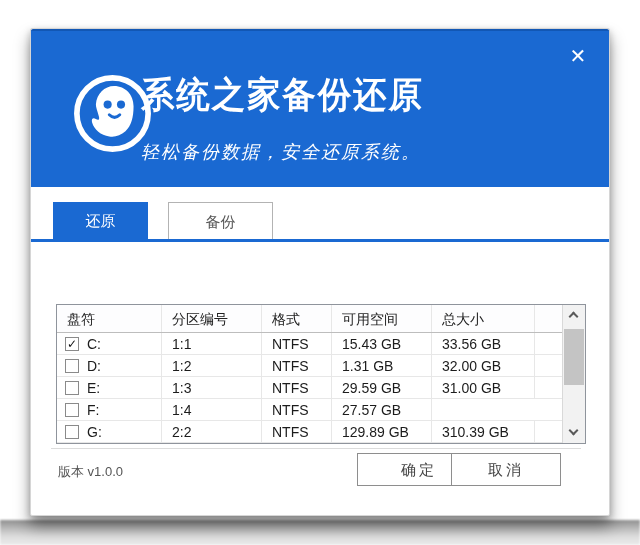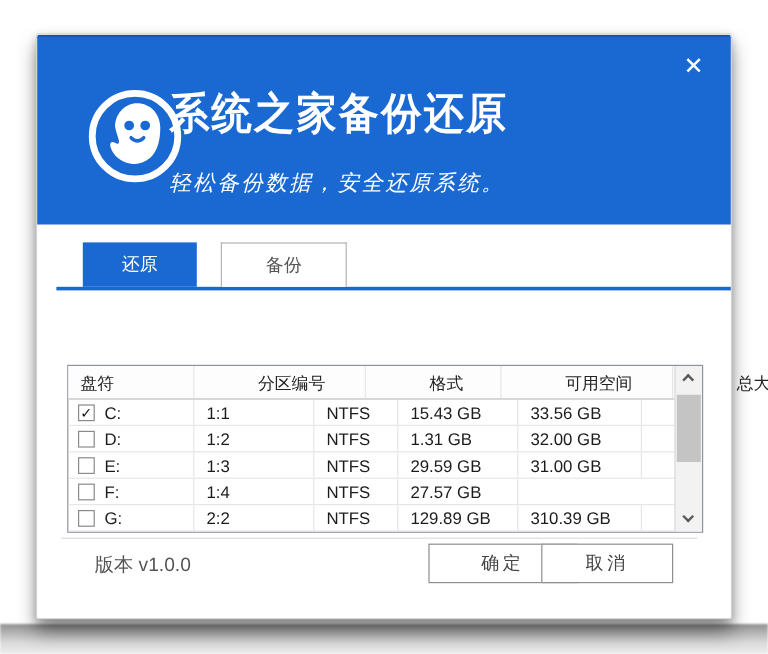--- a/index.html
+++ b/index.html
@@ -22,21 +22,21 @@
   .close-btn { position:absolute; top:12px; right:18px; width:26px; height:26px; color:#ffffff;
     font-size:20px; font-weight:bold; text-align:center; line-height:26px; cursor:pointer; }
   .logo { position:absolute; left:41px; top:42px; width:81px; height:81px; }
   .title-block { position:absolute; left:110px; top:40px; }
   .app-title { color:#ffffff; font-size:36px; font-weight:bold; letter-spacing:2px;
     transform:scaleX(.93); transform-origin:left; white-space:nowrap; }
   .app-subtitle { margin-top:20px; color:#ffffff; font-size:18px; letter-spacing:2px;
     font-family:"DejaVu Serif",serif; font-style:italic; white-space:nowrap; }
 
   
-  .tabbar { position:absolute; left:16px; right:0; top:175px; height:38px;
+  .tabbar { position:absolute; left:0; right:0; top:175px; height:38px;
     display:flex; align-items:flex-end; padding-left:22px;
     border-bottom:3px solid #1a69d2; }
   .tab { height:37px; line-height:37px; text-align:center; font-size:15px; cursor:pointer; }
   .tab.active { width:95px; background:#1a69d2; color:#ffffff; }
   .tab.inactive { width:105px; margin-left:20px; background:#ffffff; color:#555;
     border:1px solid #b3b3b3; border-bottom:none; }
 
   
   .file-row { position:absolute; left:27px; top:230px; right:26px; height:30px; }
   .file-label { position:absolute; left:0; top:0; height:30px; line-height:30px;
@@ -50,21 +50,21 @@
   .select-btn { position:absolute; right:0; top:0; width:78px; height:30px; background:#fff;
     border:1px solid #9a9a9a; color:#666; font-size:15px; text-align:center; line-height:28px;
     letter-spacing:2px; cursor:pointer; }
 
   
   .table { position:absolute; left:25px; top:275px; width:530px; height:140px;
     border:1px solid #8f949c; background:#fff; }
   .tgrid { position:absolute; left:0; top:0; bottom:0; right:23px; }
   .trow { display:grid; grid-template-columns:105px 100px 70px 100px 103px 1fr;
     height:22px; border-bottom:1px solid #e7e7e7; }
-  .trow.thead { height:28px; border-bottom:1px solid #bdbdbd; background:#fdfdfe;gap:43px; }
+  .trow.thead { height:28px; border-bottom:1px solid #bdbdbd; background:#fdfdfe; }
   .tcell { padding-left:10px; font-size:14px; color:#1c1c1c; line-height:22px;
     border-right:1px solid #e7e7e7; overflow:hidden; white-space:nowrap; }
   .thead .tcell { line-height:28px; color:#222; }
   .tcell.last { border-right:none; }
   .drive-cell { position:relative; padding-left:30px; }
   .cbx { position:absolute; left:8px; top:4px; width:14px; height:14px; background:#fff;
     border:1px solid #8a8a8a; font-size:12px; line-height:13px; text-align:center;
     color:#111; font-weight:bold; cursor:pointer; }
   .thead .tcell, .trow .tcell { user-select:none; }
 
@@ -75,21 +75,21 @@
   .sbtn.up { top:0; } .sbtn.down { bottom:0; }
   .chev { position:absolute; left:7px; width:7px; height:7px;
     border-right:2px solid #5a5a5a; border-bottom:2px solid #5a5a5a; }
   .chev.up { top:8px; transform:rotate(-135deg); }
   .chev.down { top:4px; transform:rotate(45deg); }
   .sthumb { position:absolute; left:1px; top:24px; width:20px; height:56px; background:#c4c4c4; cursor:grab; }
 
   
   .groove { position:absolute; left:20px; right:28px; top:419px; height:1px; background:#dcdcdc; }
   .version { position:absolute; left:27px; top:430px; height:26px; line-height:26px;
-    font-size:16px; color:#555;margin-left:21px; }
+    font-size:13px; color:#555; }
   .btn { position:absolute; top:424px; height:33px; background:#ffffff; border:1px solid #8e8e8e;
     color:#444; font-size:15px; text-align:center; line-height:31px; letter-spacing:3px; cursor:pointer; }
   .btn.ok { left:326px; width:124px; }
   .btn.cancel { left:420px; width:110px; }
 </style>
 </head>
 <body>
 
 <div class="stage">
   <div class="bottom-band"></div>

